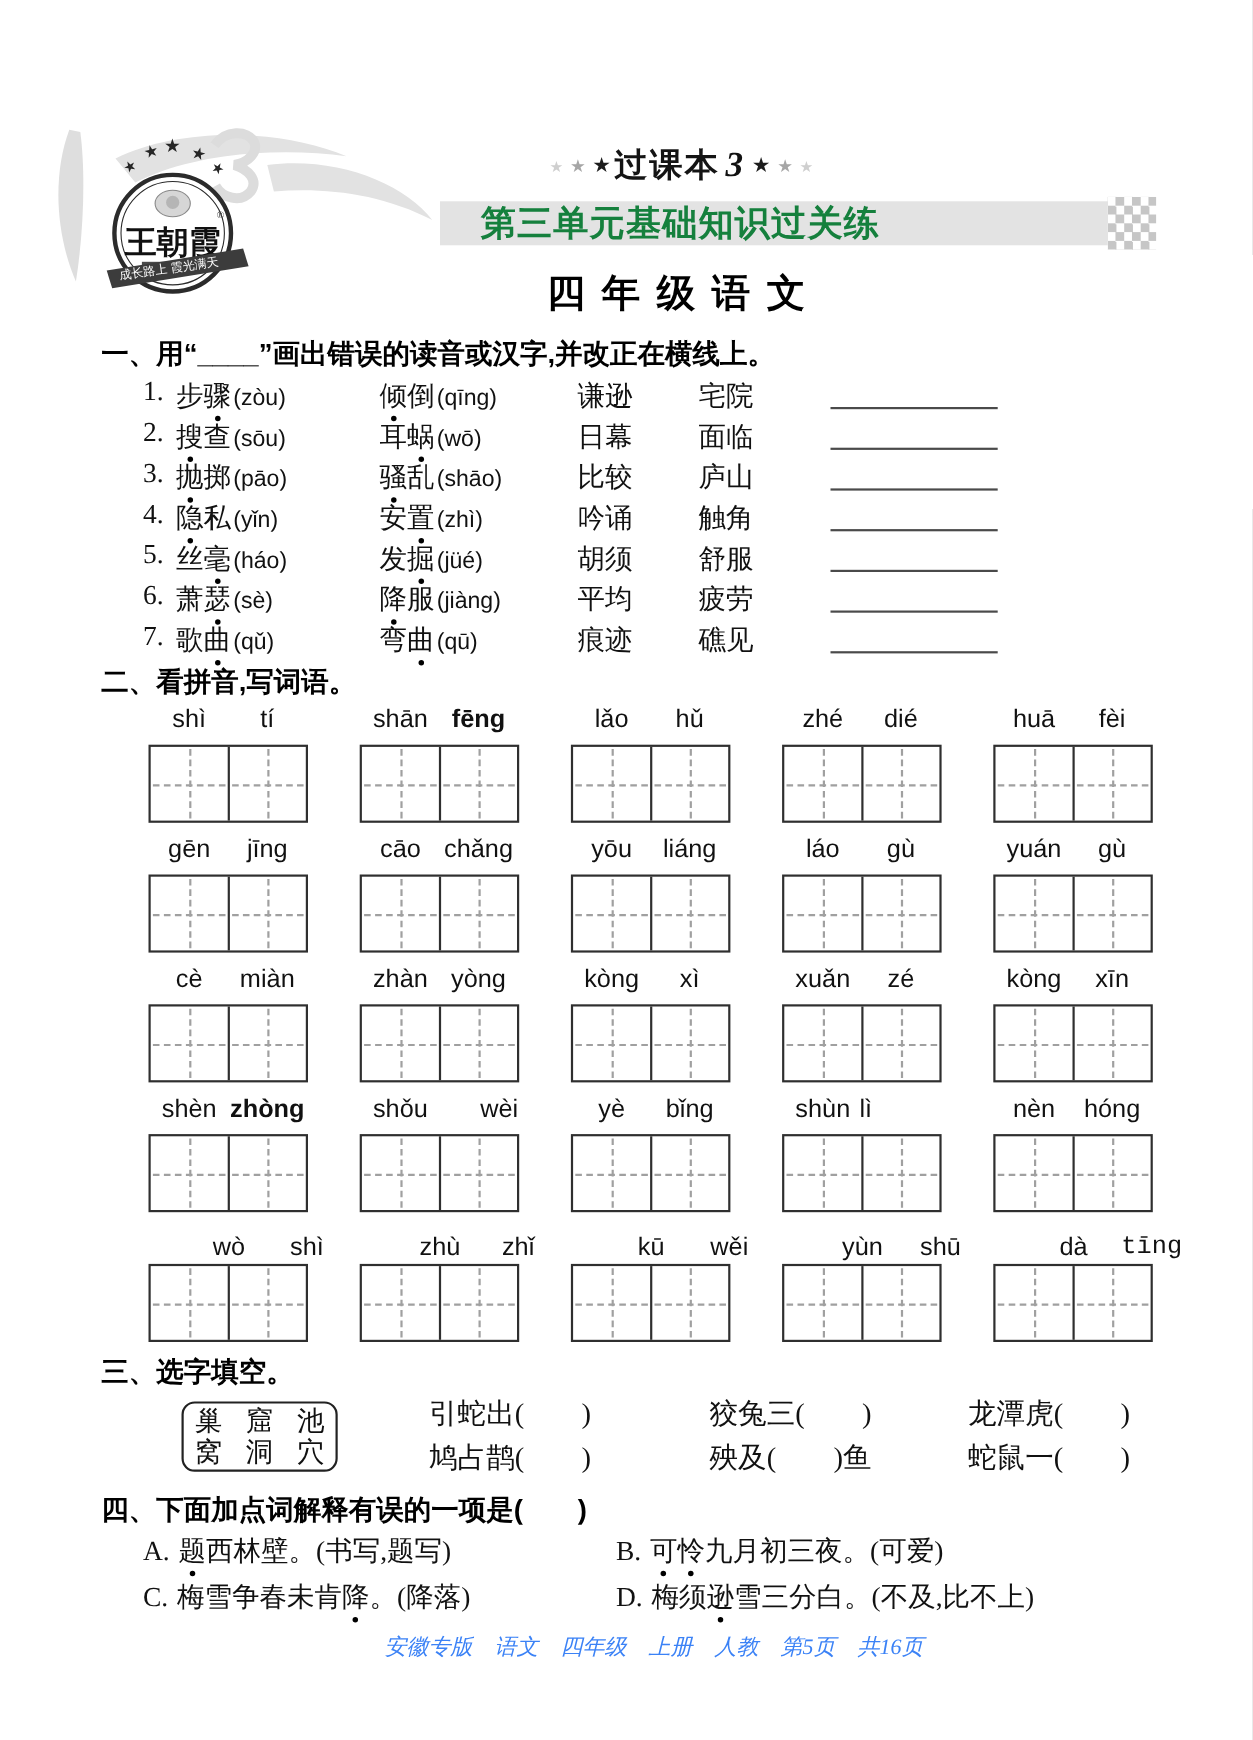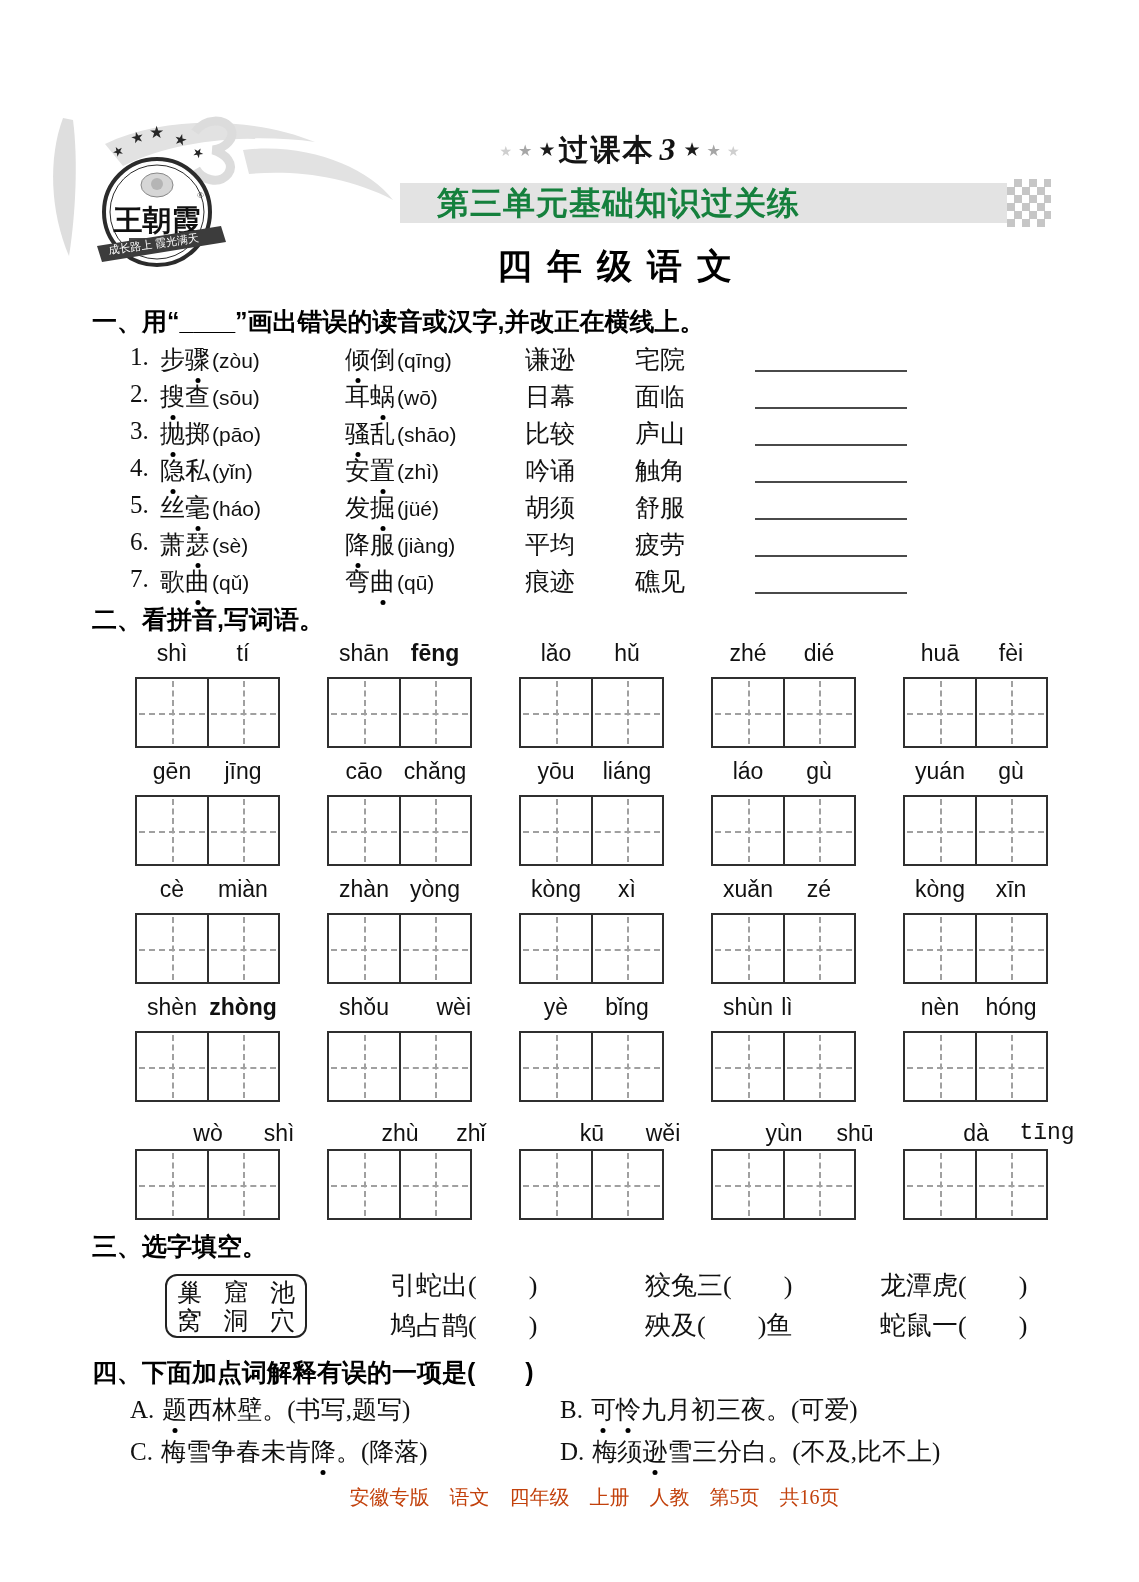--- a/index.html
+++ b/index.html
@@ -59,21 +59,21 @@
            border-radius:12px;box-sizing:border-box;padding:3px 10px;display:flex;flex-direction:column;
            justify-content:space-between;font-size:25px;}
   .charbox .r{display:flex;justify-content:space-between;line-height:28px;}
   .s3item{position:absolute;font-size:26px;white-space:nowrap;}
 
   
   .s4opt{position:absolute;font-size:25px;white-space:nowrap;}
   .s4lab{margin-right:8px;}
 
   
-  .footer{position:absolute;top:1484px;left:50px;right:0;text-align:center;font-size:20px;color:#c2410c;white-space:nowrap;}
+  .footer{position:absolute;top:1484px;left:50px;right:0;text-align:center;font-size:20px;color:#3b82f6;white-space:nowrap;font-style:italic;}
   .fseg{display:inline-block;margin:0 10px;}
 </style>
 </head>
 <body>
 
 <div class="page">
 
   <div class="logo-wrap">
     <svg viewBox="0 0 350 160" width="350" height="160">
       <path d="M18,6 C3,46 5,100 24,144 C31,100 33,46 28,8 Z" fill="#dedede"></path>

